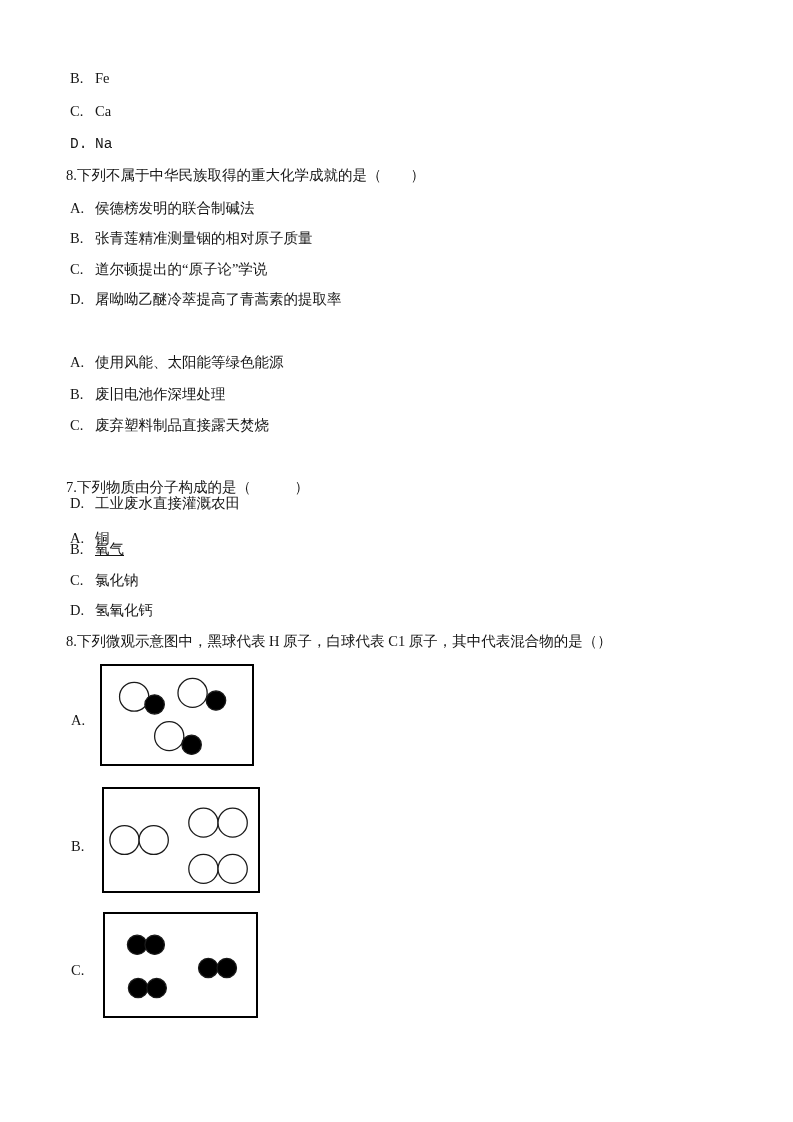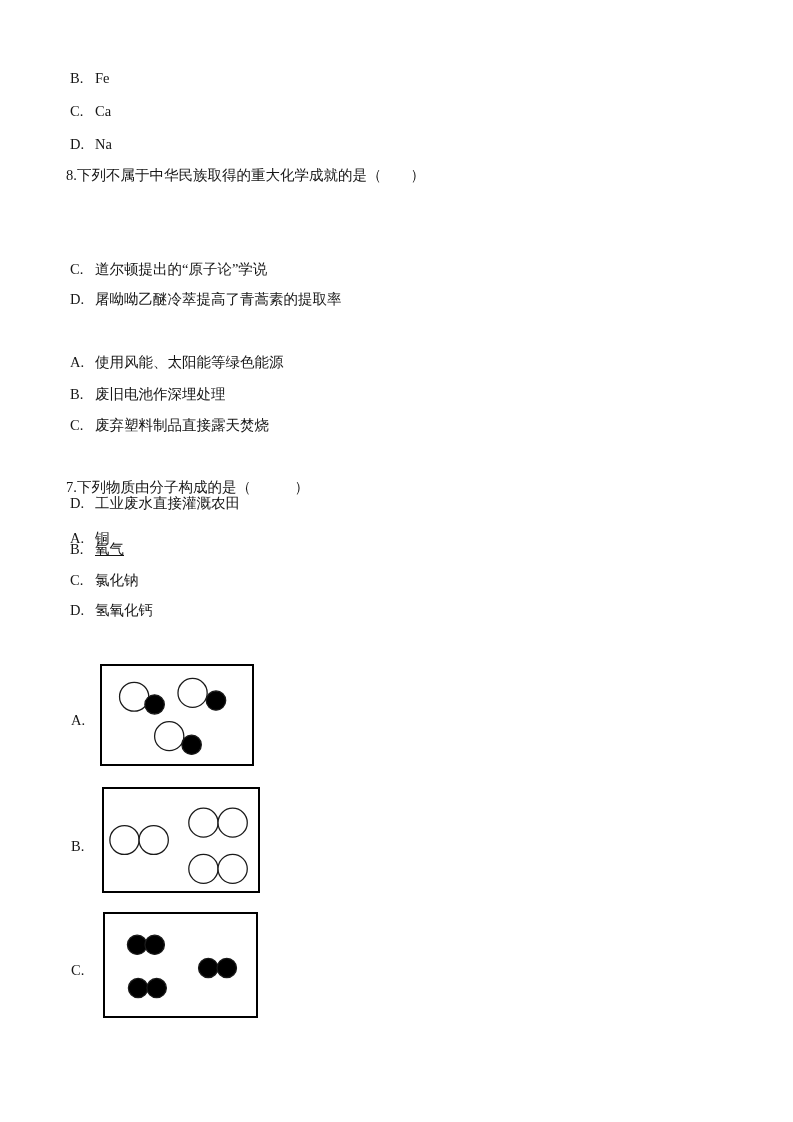--- a/index.html
+++ b/index.html
@@ -29,21 +29,21 @@
   .diagram-box {
     position: absolute;
     box-sizing: border-box;
     border: 2px solid #000000;
     background: #ffffff;
   }
   .diagram-box svg { display: block; width: 100%; height: 100%; }
   .diag-label { position: absolute; left: 71px; line-height: 18px; }
 
   
-  #l-q4o0 { top: 68px; }  #l-q4o1 { top: 101px; } #l-q4o2 { top: 134px; }
+  #l-q4o0 { top: 68px; }  #l-q4o1 { top: 101px; } #l-q4o2 { top: 134px; font-family: Liberation Mono, monospace; }
   #l-q5   { top: 165px; }
   #l-q5o0 { top: 198px; } #l-q5o1 { top: 228px; } #l-q5o2 { top: 259px; } #l-q5o3 { top: 289px; }
   #l-q6   { top: 318px; }
   #l-q6o0 { top: 352px; } #l-q6o1 { top: 384px; } #l-q6o2 { top: 415px; } #l-q6o3 { top: 446px; margin-top: 47px; }
   #l-q7   { top: 477px; }
   #l-q7o0 { top: 528px; } #l-q7o1 { top: 539px; text-decoration: underline; } #l-q7o2 { top: 570px; } #l-q7o3 { top: 600px; }
   #l-q8   { top: 631px; }
   #lbl-da { top: 711px; } #lbl-db { top: 837px; } #lbl-dc { top: 961px; }
   #box-da { top: 664px; left: 100px; width: 154px; height: 102px; }
   #box-db { top: 787px; left: 102px; width: 158px; height: 106px; }
@@ -52,34 +52,37 @@
 </head>
 <body>
 
 <div class="page">
 
   <div class="line" id="l-q4o0"><span class="letter">B.</span><span>Fe</span></div>
   <div class="line" id="l-q4o1"><span class="letter">C.</span><span>Ca</span></div>
   <div class="line" id="l-q4o2"><span class="letter">D.</span><span>Na</span></div>
 
   <div class="line stem" id="l-q5">8.下列不属于中华民族取得的重大化学成就的是（　　）</div>
+  <div class="line" id="l-q5o0"><span class="letter">A.</span><span>侯德榜发明的联合制碱法</span></div>
+  <div class="line" id="l-q5o1"><span class="letter">B.</span><span>张青莲精准测量铟的相对原子质量</span></div>
   <div class="line" id="l-q5o2"><span class="letter">C.</span><span>道尔顿提出的“原子论”学说</span></div>
   <div class="line" id="l-q5o3"><span class="letter">D.</span><span>屠呦呦乙醚冷萃提高了青蒿素的提取率</span></div>
 
   <div class="line" id="l-q6o0"><span class="letter">A.</span><span>使用风能、太阳能等绿色能源</span></div>
   <div class="line" id="l-q6o1"><span class="letter">B.</span><span>废旧电池作深埋处理</span></div>
   <div class="line" id="l-q6o2"><span class="letter">C.</span><span>废弃塑料制品直接露天焚烧</span></div>
   <div class="line" id="l-q6o3"><span class="letter">D.</span><span>工业废水直接灌溉农田</span></div>
 
   <div class="line stem" id="l-q7">7.下列物质由分子构成的是（　　　）</div>
   <div class="line" id="l-q7o0"><span class="letter">A.</span><span>铜</span></div>
   <div class="line" id="l-q7o1"><span class="letter">B.</span><span>氧气</span></div>
   <div class="line" id="l-q7o2"><span class="letter">C.</span><span>氯化钠</span></div>
   <div class="line" id="l-q7o3"><span class="letter">D.</span><span>氢氧化钙</span></div>
 
+  <div class="line stem" id="l-q8">8.下列微观示意图中，黑球代表 H 原子，白球代表 C1 原子，其中代表混合物的是（）</div>
 
   <div class="diag-label" id="lbl-da">A.</div>
   <div class="diagram-box" id="box-da">
     <svg preserveAspectRatio="none" viewBox="0 0 154 102">
         <circle cx="33" cy="32" r="15" fill="#ffffff" stroke="#1a1a1a" stroke-width="1.3"></circle>
         <circle cx="54" cy="40" r="10" fill="#000000" stroke="#1a1a1a" stroke-width="1.3"></circle>
         <circle cx="93" cy="28" r="15" fill="#ffffff" stroke="#1a1a1a" stroke-width="1.3"></circle>
         <circle cx="117" cy="36" r="10" fill="#000000" stroke="#1a1a1a" stroke-width="1.3"></circle>
         <circle cx="69" cy="73" r="15" fill="#ffffff" stroke="#1a1a1a" stroke-width="1.3"></circle>
         <circle cx="92" cy="82" r="10" fill="#000000" stroke="#1a1a1a" stroke-width="1.3"></circle>

